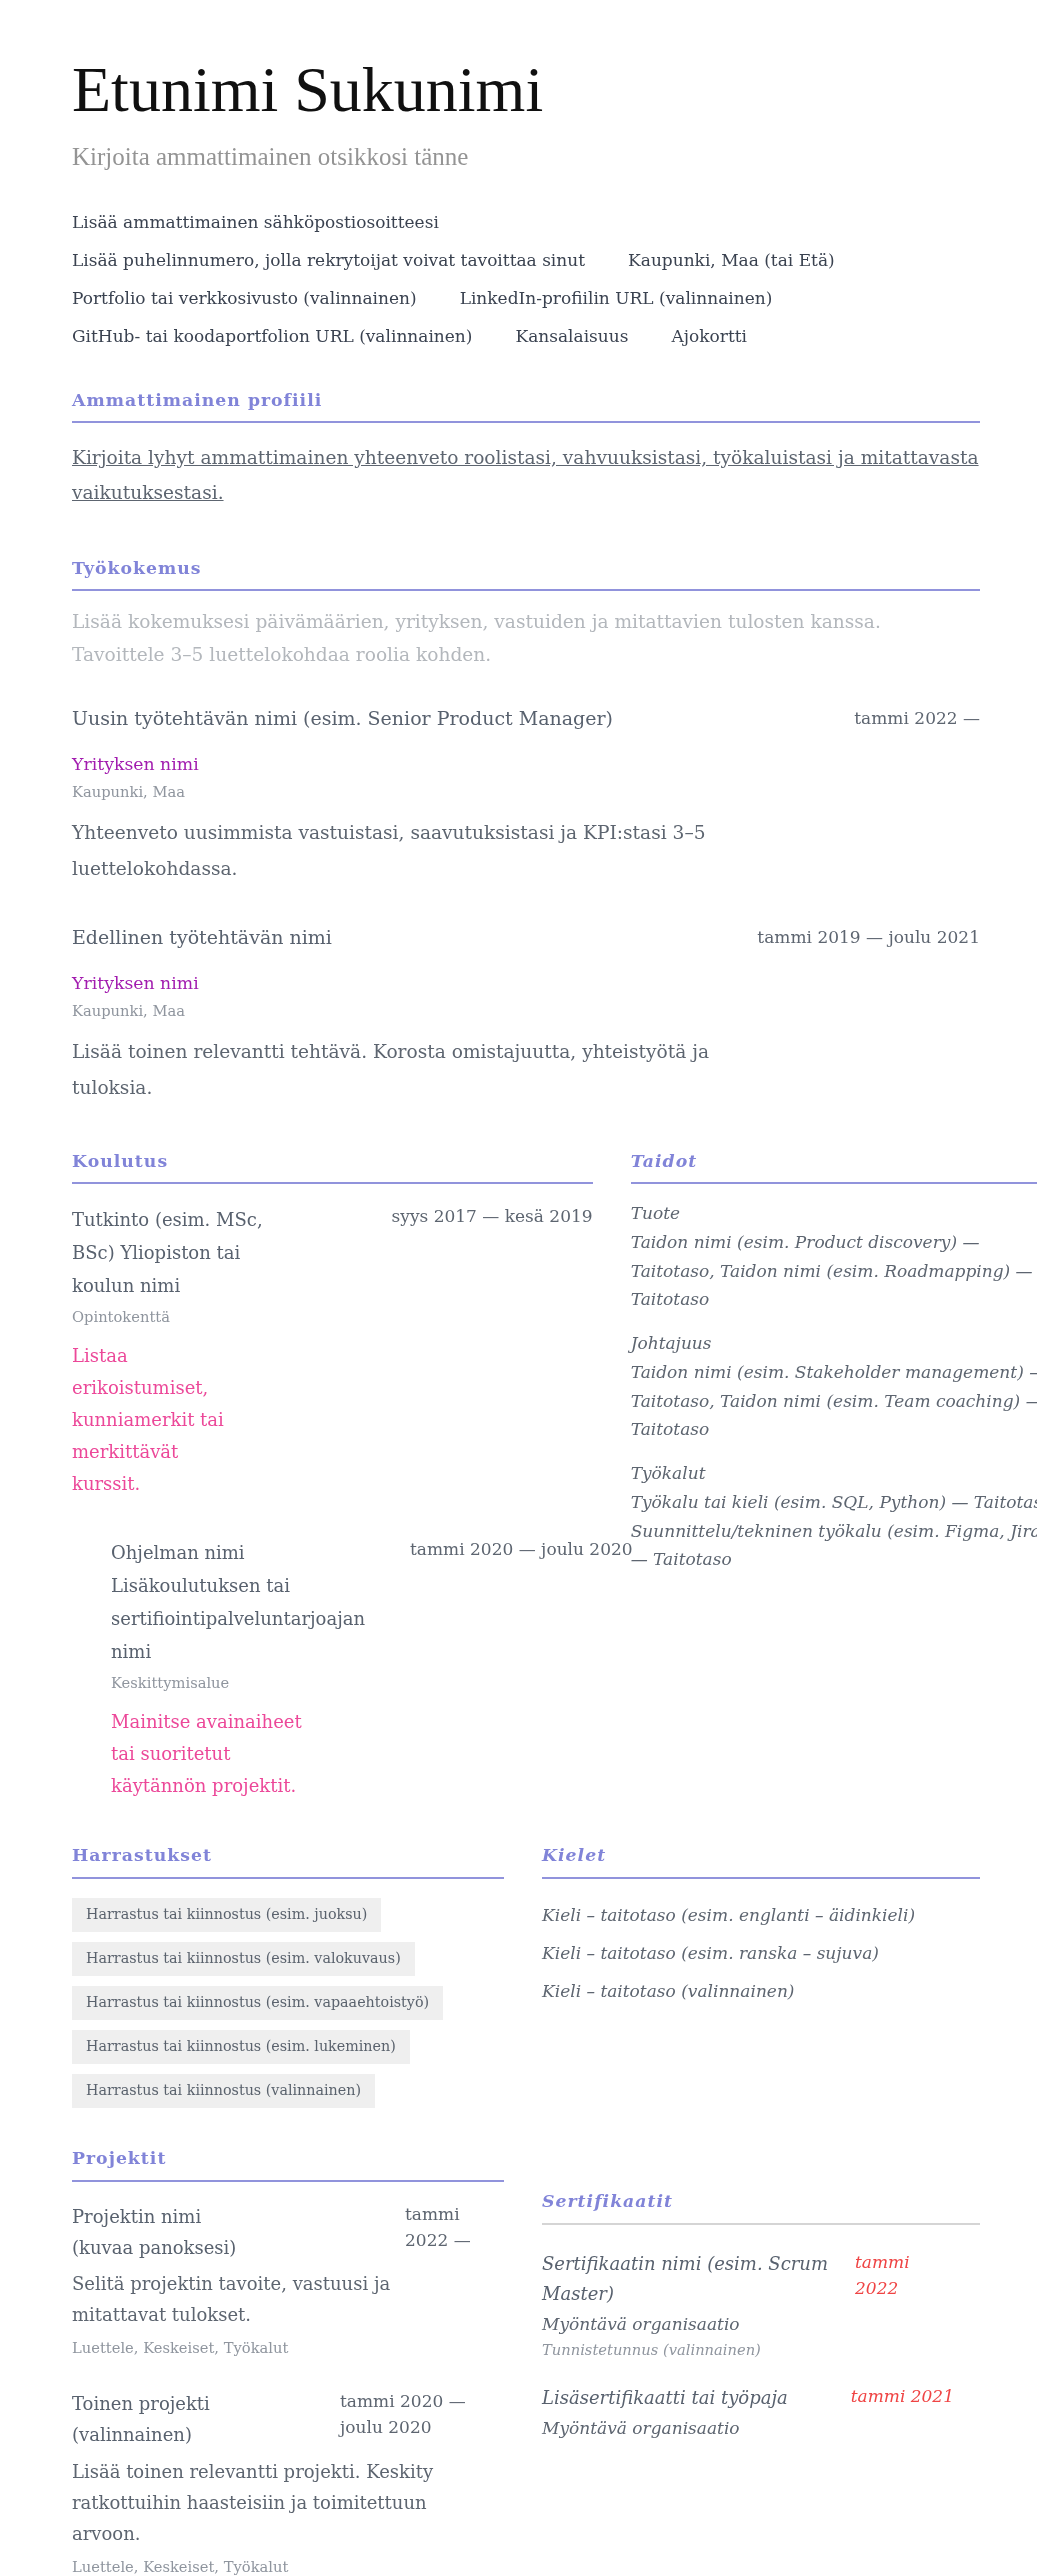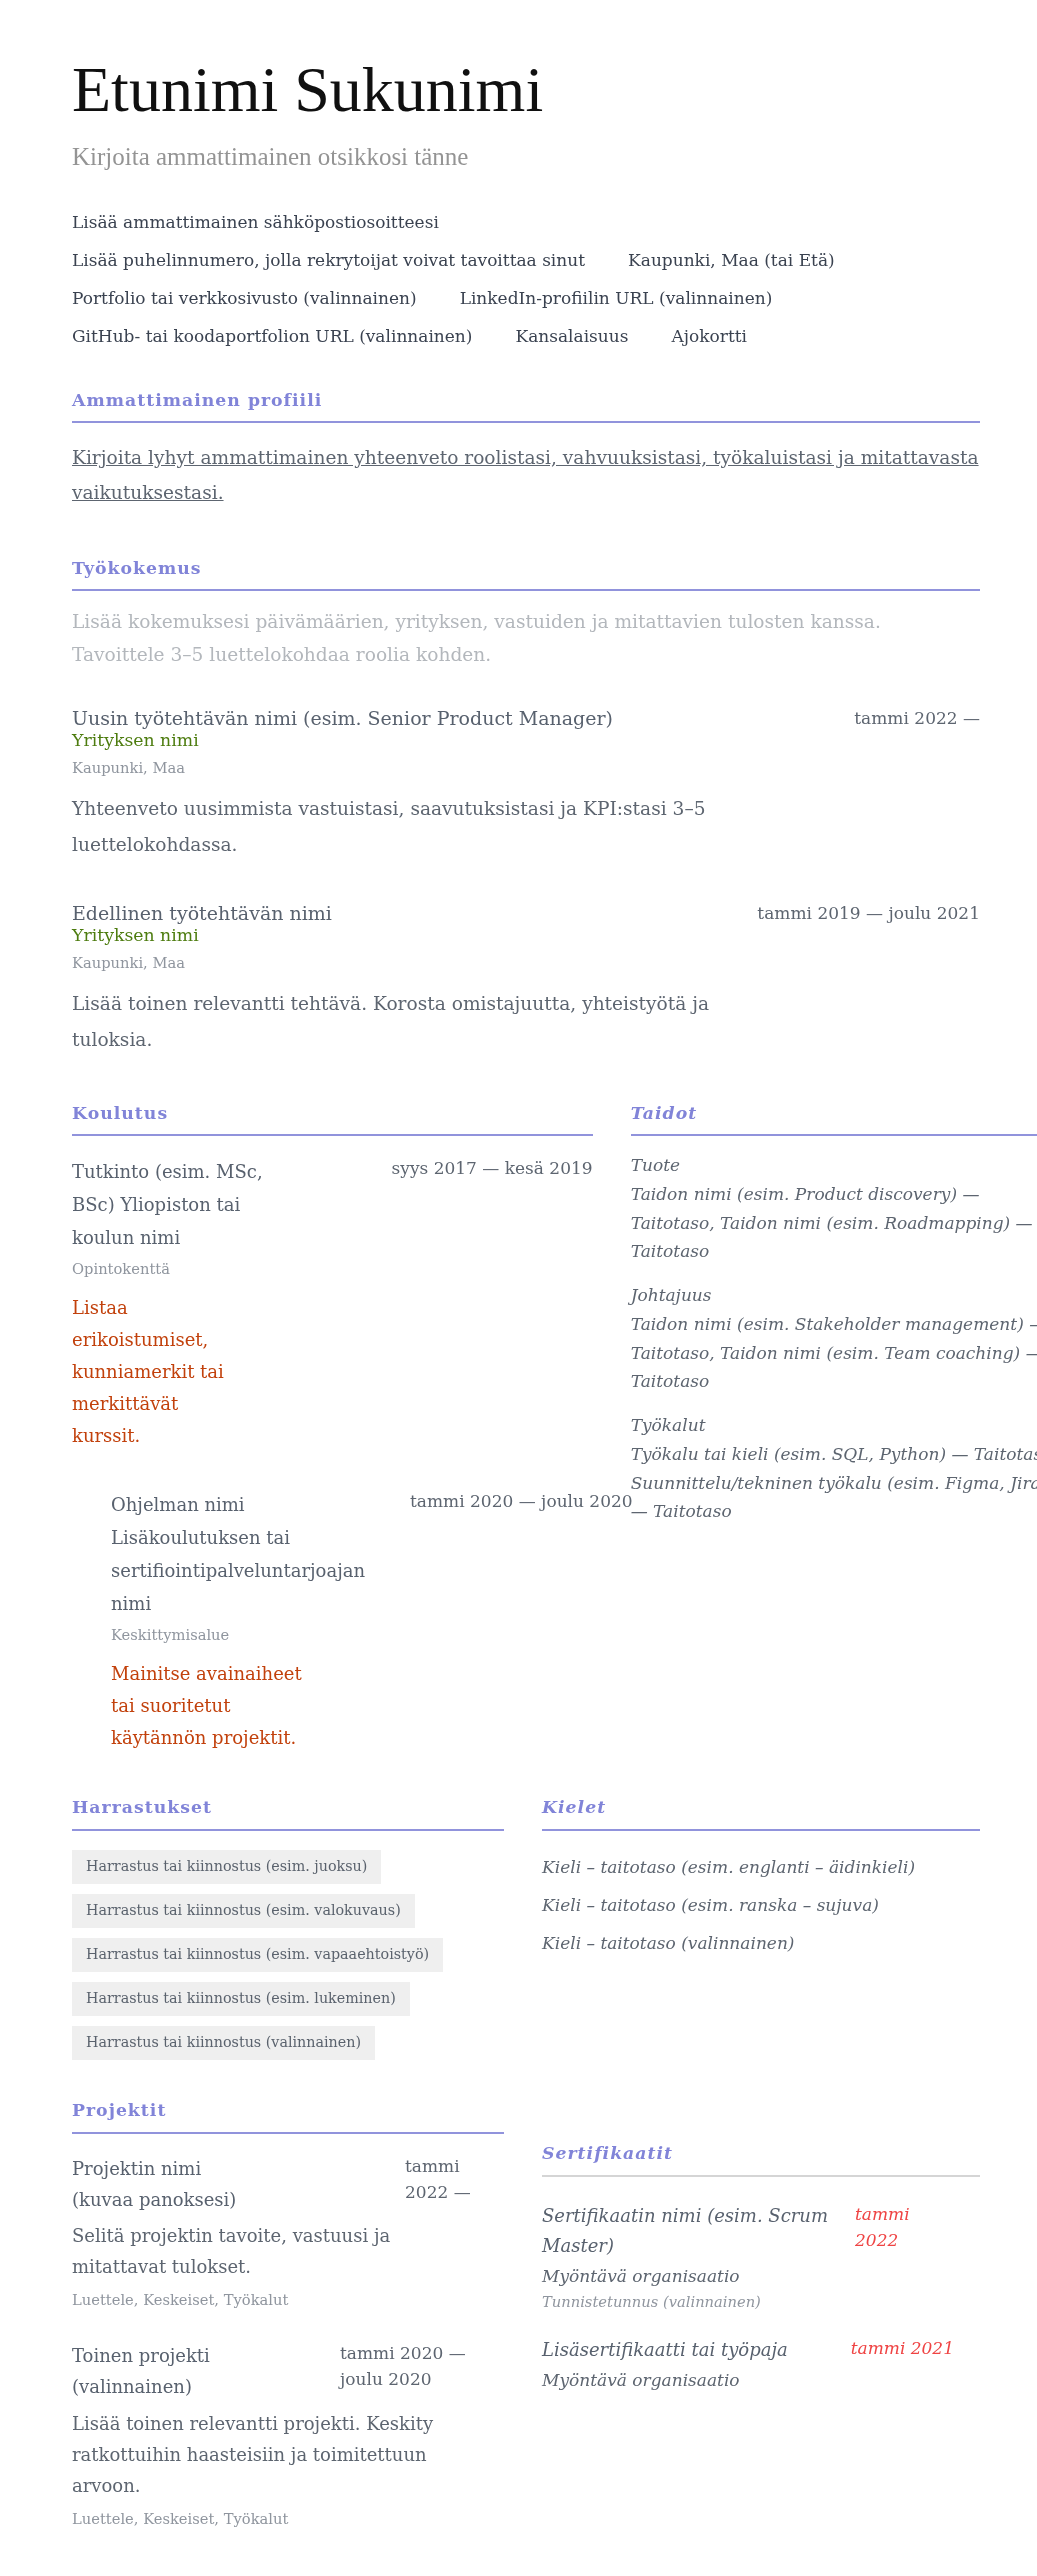--- a/index.html
+++ b/index.html
@@ -33,41 +33,41 @@
   .sec-profile { margin-top:35px; }
   .body-p { font-size:18.6px; line-height:35px; color:#5d6570; margin-top:17.3px; max-width:917px;text-decoration:underline; }
   .sec-exp { margin-top:48px; }
   .hint-p { font-size:18.6px; line-height:33px; color:#b3b7bc; margin-top:14px; max-width:865px; }
   
   .xp { margin-top:35px; }
   .xp2 { margin-top:38px; }
   .xp-row { display:flex; justify-content:space-between; align-items:flex-start; }
   .xp-role { font-size:19px; line-height:24px; color:#58616e; }
   .xp-date { font-size:17px; line-height:24px; color:#5d6570; white-space:nowrap; text-align:right; margin-left:17.3px; }
-  .xp-company { font-size:17.3px; line-height:21px; margin-top:0; color:#4d7c0f; }
+  .xp-company { font-size:17.3px; line-height:21px; margin-top:24px; color:#a21caf; }
   .xp-loc { font-size:14.7px; line-height:19px; margin-top:7px; color:#8f959e; }
   .xp-sum { font-size:18.6px; line-height:36px; margin-top:14px; max-width:718px; color:#5d6570; }
   
   .cols { display:flex; align-items:flex-start; }
   .col-l { flex:0 0 432px; }
   .col-r { flex:0 0 438px; margin-left:38px;font-style:italic; }
   .cols-1 { margin-top:45px; }
   .cols-2 { margin-top:43px; }
   .cols-3 { margin-top:31px; }
   
   .edu { margin-top:19px; }
   .edu-b { margin-top:36px;margin-left:39px; }
   .edu-row { display:flex; justify-content:space-between; align-items:flex-start; }
   .edu-title { font-size:18px; line-height:33px; color:#58616e; }
   .edu .edu-title { width:208px; }
   .edu-b .edu-title { width:259px; }
   .edu-date { font-size:17px; line-height:26px; color:#5d6570; white-space:nowrap; text-align:right; }
   .edu-b .edu-date { position:relative; left:40px; text-align:left; }
   .edu-field { font-size:14.7px; line-height:19px; margin-top:5.2px; color:#8f959e; }
-  .edu-notes { font-size:18px; line-height:32px; margin-top:14px; color:#c2410c; }
+  .edu-notes { font-size:18px; line-height:32px; margin-top:14px; color:#ec4899; }
   .edu .edu-notes { max-width:173px; }
   .edu-b .edu-notes { max-width:216px; }
   
   .skill-g { margin-top:19px; }
   .skill-name { font-size:17px; line-height:21px; color:#5d6570; }
   .skill-items { font-size:17px; line-height:28.5px; color:#5d6570; margin-top:4.3px; }
   
   .chips { margin-top:19px; }
   .chip {
     display:table; background:#efefef; color:#5a626d;

